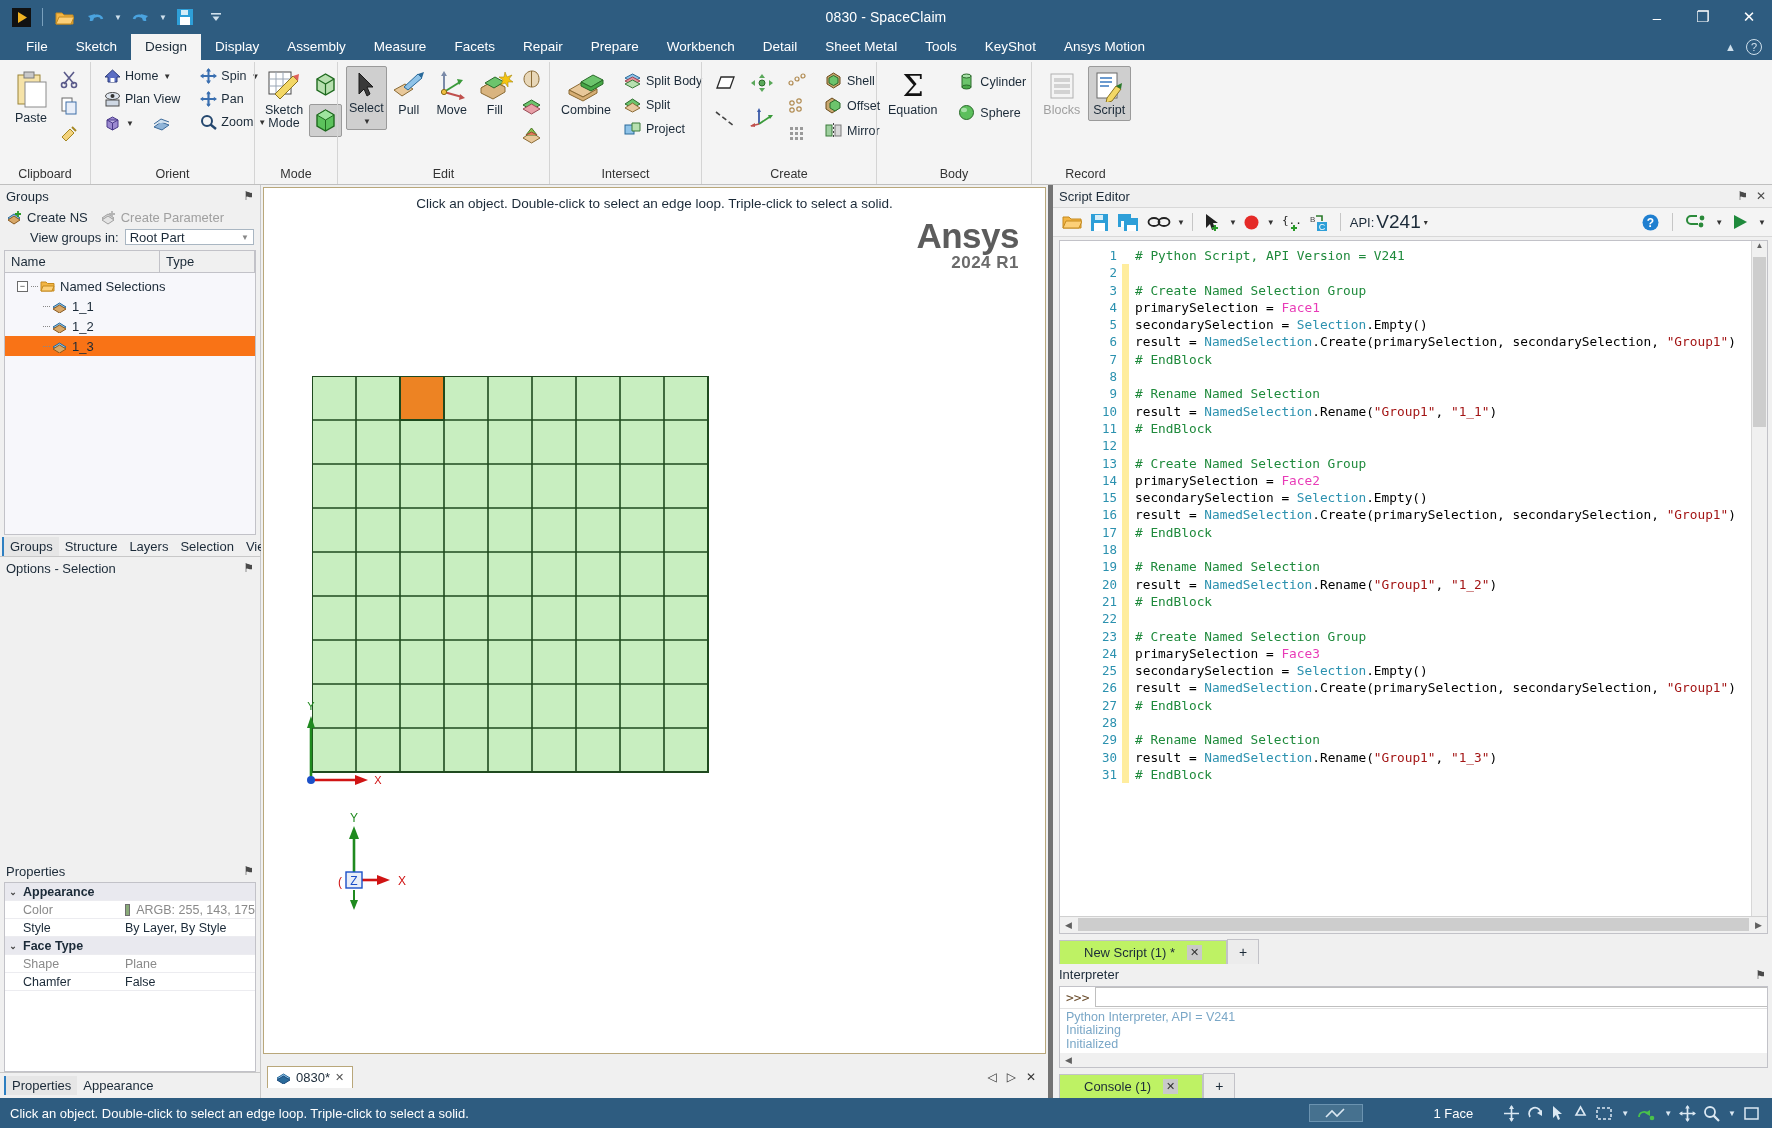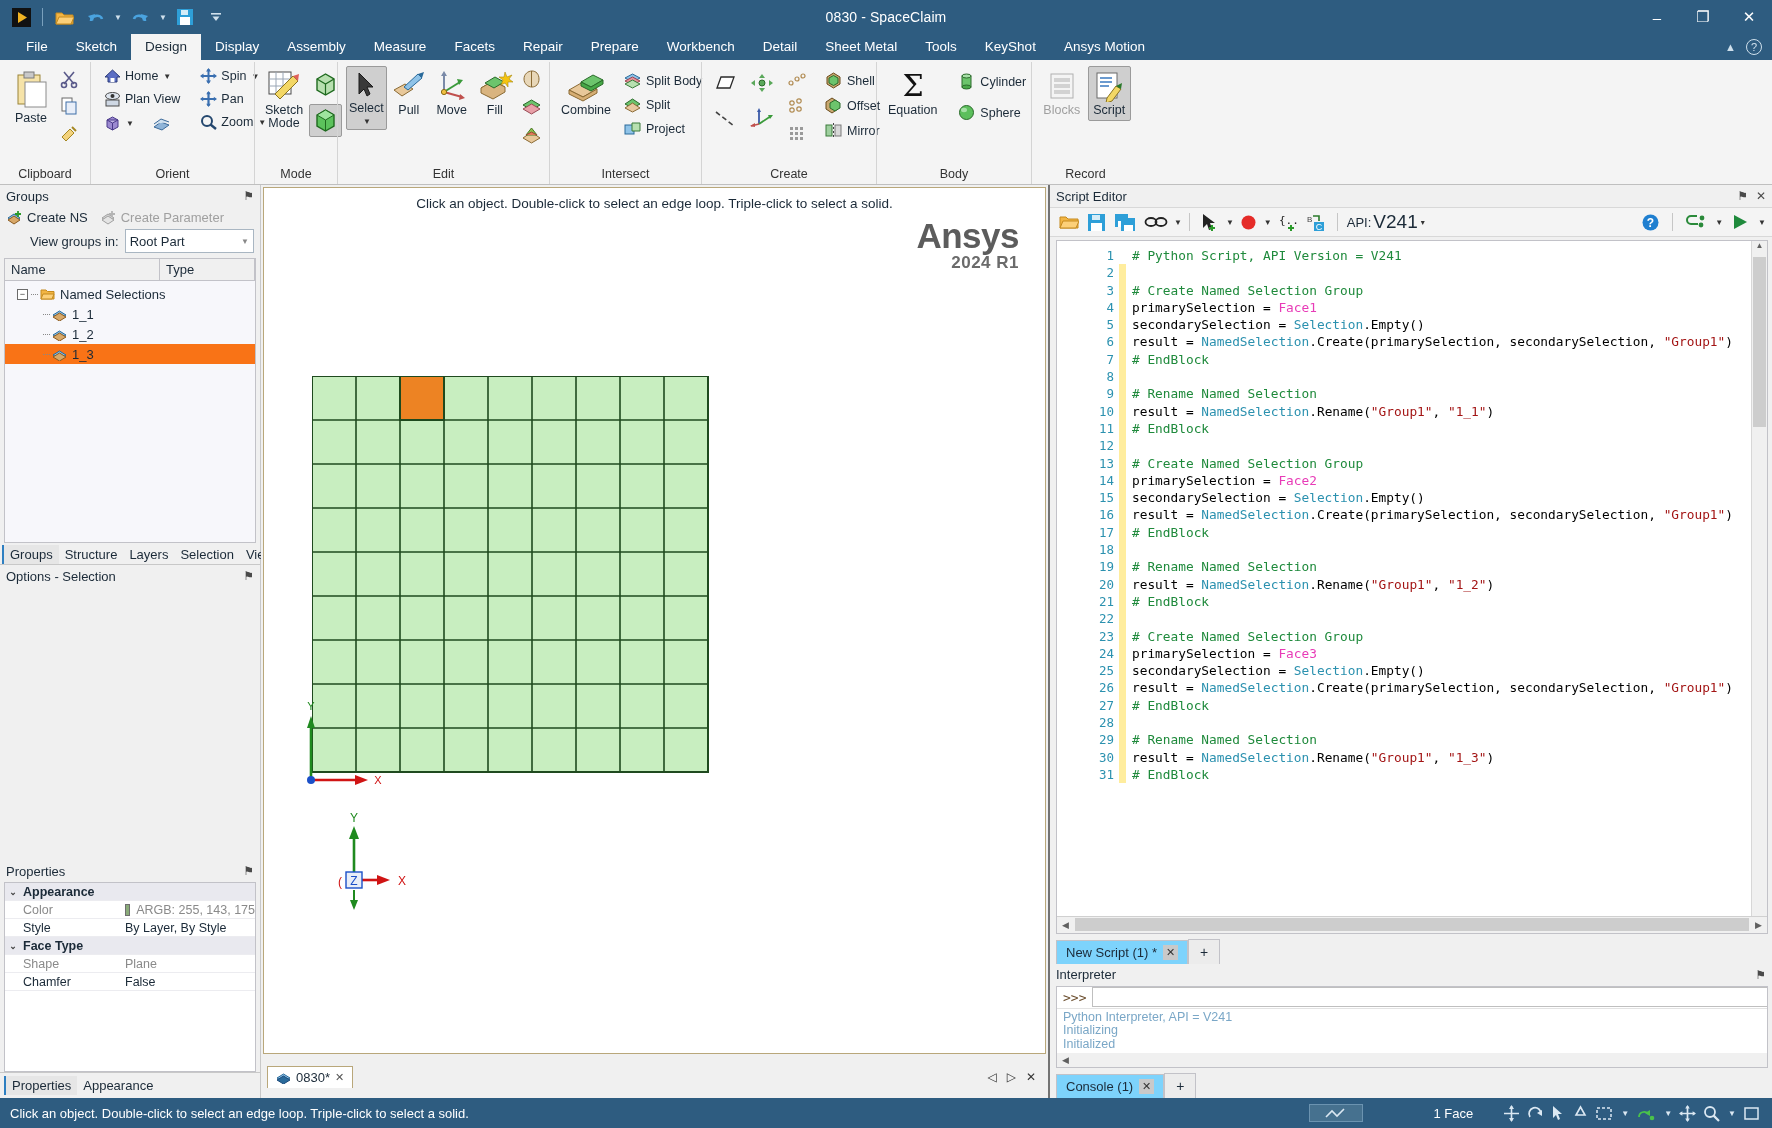--- a/index.html
+++ b/index.html
@@ -75,21 +75,21 @@
   .left { width:261px; display:flex; flex-direction:column; background:#f0f0f0; border-right:1px solid #c8c8c8; }
   .panel-head {
     height:22px; display:flex; align-items:center; padding:0 6px; font-size:13px; color:#1b2a38;
     background:#f0f0f0;
   }
   .panel-head .pin { margin-left:auto; font-size:12px; color:#4a4a4a; cursor:pointer; }
   .groups-toolbar { display:flex; align-items:center; gap:12px; padding:2px 6px 3px; font-size:13px; }
   .gt-item { display:flex; align-items:center; gap:4px; cursor:pointer; }
   .viewgroups { display:flex; align-items:center; gap:6px; padding:1px 6px 5px; font-size:13px;margin-left:24px; }
   .combo {
-    flex:1; height:24px; background:#fff; border:1px solid #a9b6c2; display:flex; align-items:center;
+    flex:1; height:16px; background:#fff; border:1px solid #a9b6c2; display:flex; align-items:center;
     padding:0 4px; font-size:13px; position:relative; cursor:pointer;
   }
   .combo .cv { color:#1b2a38; }
   .combo .ar { margin-left:auto; color:#888; font-size:8px; }
 
   .tree-wrap { margin:0 4px; background:#f7f7fb; border:1px solid #c2c2c8; flex:0 0 285px; display:flex; flex-direction:column; }
   .tree-head { display:flex; height:22px; background:#f0f0f0; border-bottom:1px solid #c2c2c8; font-size:13px; }
   .tree-head .th { padding:3px 6px; border-right:1px solid #c2c2c8; }
   .th-name { width:155px; }
   .tree-body { flex:1; overflow:hidden; padding-top:3px; }
@@ -133,21 +133,21 @@
   .grid-svg { position:absolute; }
   .triad { position:absolute; }
   .vp-tabs { height:44px; display:flex; align-items:center; gap:4px; padding:2px 4px 0; }
   .doc-tab {
     display:flex; align-items:center; gap:5px; padding:3px 8px; background:#fff;
     border:1px solid #b9a77a; border-bottom:none; font-size:13px; cursor:pointer;
   }
   .vp-tabs .navs { margin-left:auto; display:flex; align-items:center; gap:10px; color:#333; font-size:12px; padding-right:6px; }
 
   
-  .right { width:724px; display:flex; flex-direction:column; background:#f0f0f0; border-left:2px solid #737373; }
+  .right { width:724px; display:flex; flex-direction:column; background:#f0f0f0; border-left:5px solid #737373; }
   .se-head { display:flex; align-items:center; height:22px; padding:0 6px; font-size:13px; }
   .se-head .tools { margin-left:auto; display:flex; gap:8px; color:#4a4a4a; font-size:12px; }
   .se-toolbar {
     height:30px; display:flex; align-items:center; gap:2px; padding:0 6px;
     background:#f4f4f4; border-top:1px solid #d8d8d8; border-bottom:1px solid #d8d8d8;
   }
   .tb-sep { width:1px; height:18px; background:#c6c6c6; margin:0 5px; }
   .api-label { font-size:13px; color:#1b2a38; margin-left:2px; }
   .api-val { font-size:19px; color:#1b2a38; cursor:pointer; }
 
@@ -171,22 +171,22 @@
     height:17px; background:#f0f0f0; border-top:1px solid #d0d0d0; display:flex; align-items:center;
   }
   .hs-btn { width:17px; text-align:center; font-size:9px; color:#606060; cursor:pointer; }
   .hs-track { flex:1; height:13px; background:#cdcdcd; margin:0 1px; }
   .vscroll-outer { position:absolute; right:0; top:0; bottom:17px; width:16px; background:#f0f0f0; border-left:1px solid #d7d7d7; }
   .vs-arrow { height:16px; text-align:center; font-size:8px; color:#606060; }
   .vs-thumb { position:absolute; top:16px; left:1px; right:1px; height:170px; background:#cdcdcd; }
 
   .script-tabbar { height:30px; display:flex; align-items:flex-end; padding:2px 0 0 6px; gap:0; }
   .script-tab {
-    display:flex; align-items:center; gap:6px; background:#7dd3fc; border:1px solid #c2c2c8; border-bottom:none;
-    padding:4px 9px; font-size:13px; cursor:pointer;
+    display:flex; align-items:center; gap:12px; background:#bef264; border:1px solid #c2c2c8; border-bottom:none;
+    padding:4px 24px; font-size:13px; cursor:pointer;
   }
   .xbox { width:15px; height:15px; background:#c9c9c9; color:#333; font-size:11px; display:flex; align-items:center; justify-content:center; cursor:pointer; }
   .plustab { background:#ececec; border:1px solid #c2c2c8; border-bottom:none; padding:4px 11px; font-size:14px; cursor:pointer; }
 
   .interp-head { display:flex; align-items:center; height:22px; padding:0 6px; font-size:13px; }
   .interp-head .pin { margin-left:auto; font-size:12px; color:#4a4a4a; cursor:pointer; }
   .interp-box { margin:0 4px 0 6px; border:1px solid #c2c2c8; background:#fff; flex:0 0 78px; display:flex; flex-direction:column; }
   .prompt-row { display:flex; align-items:center; height:22px; border-bottom:1px solid #e3e3e3; }
   .prompt-sym { padding:0 6px; font-family:"DejaVu Sans Mono", monospace; font-size:13px; color:#6b4e2e; }
   .prompt-input { flex:1; height:20px; border:1px solid #bfbfbf; border-right:none; background:#fff; font-size:13px; padding:0 4px; }

